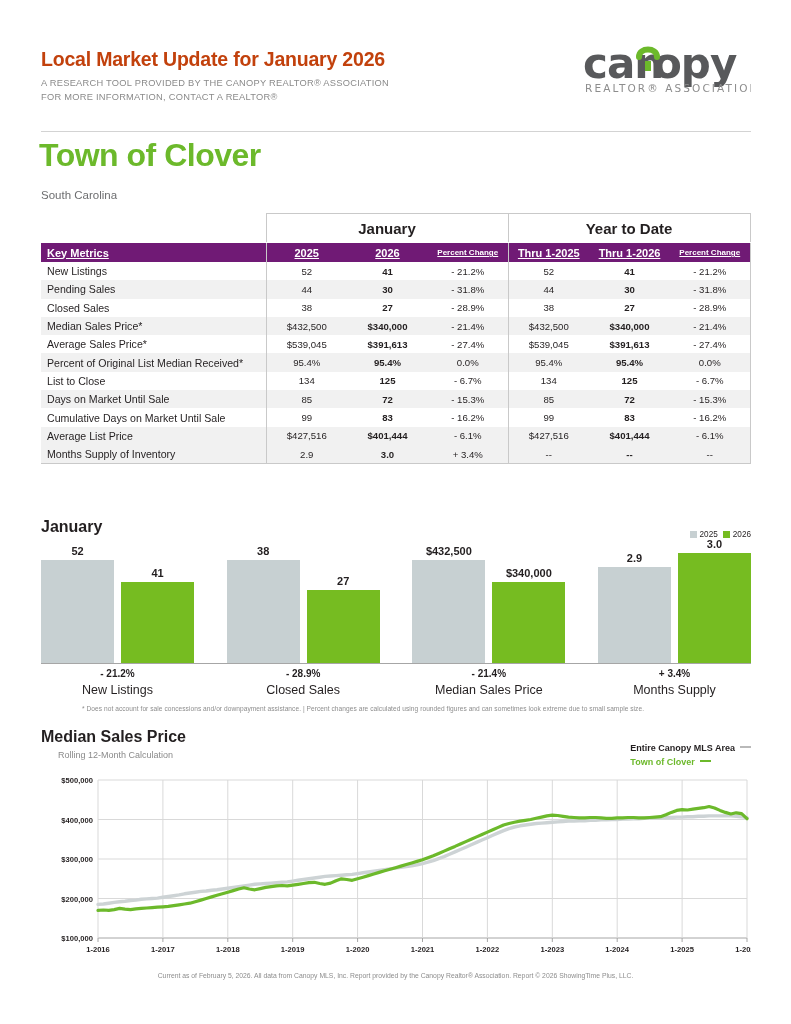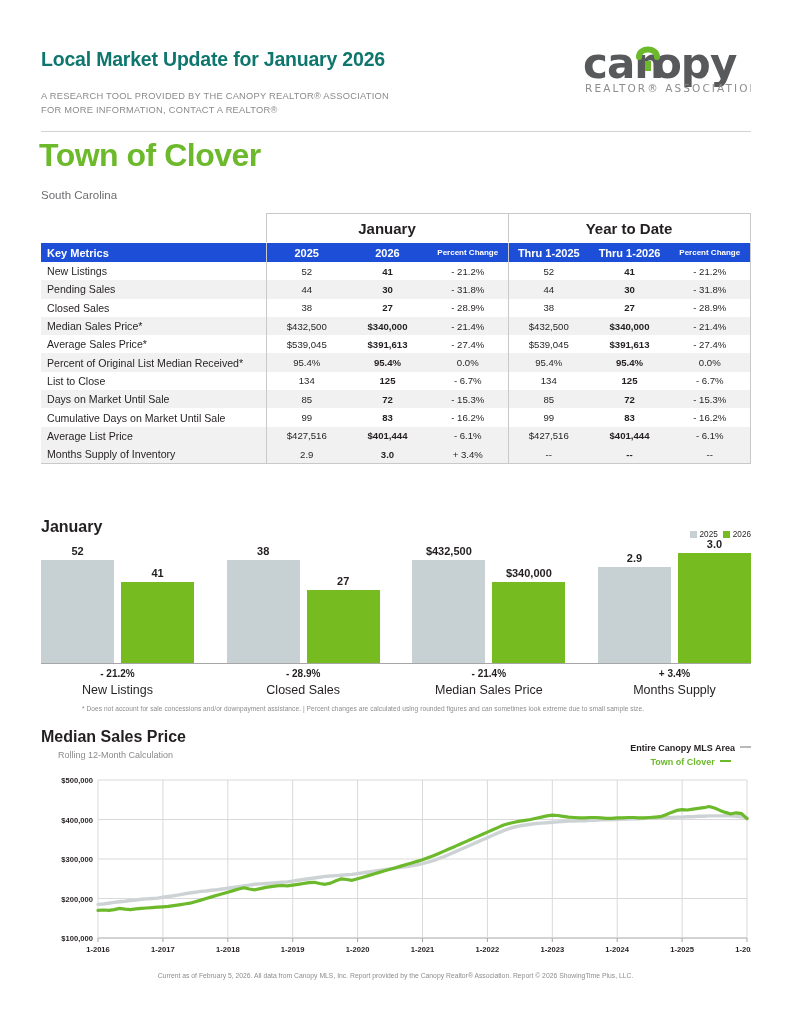--- a/index.html
+++ b/index.html
@@ -7,22 +7,22 @@
     width:791px;height:1024px;
     font-family:"Liberation Sans", sans-serif;
     color:#231f20;
     position:relative;
     overflow:hidden;
   }
   .page{position:relative;width:791px;height:1024px;padding:0;box-sizing:border-box;}
 
   
   .header{position:absolute;left:41px;top:48px;width:710px;}
-  .title-main{font-size:19.5px;font-weight:bold;letter-spacing:-0.2px;color:#0f766e;margin:0;line-height:1.15;}
-  .subtitle-lines{margin-top:20px;}
+  .title-main{font-size:19.5px;font-weight:bold;letter-spacing:-0.2px;color:#c2410c;margin:0;line-height:1.15;}
+  .subtitle-lines{margin-top:7px;}
   .subtitle-line{font-size:9.3px;color:#8a8a8a;letter-spacing:0.25px;line-height:1.45;white-space:nowrap;}
 
   
   .logo{position:absolute;right:0px;top:-8px;width:170px;height:62px;}
   .logo svg{display:block;}
 
   .hrule{position:absolute;left:41px;top:131px;width:710px;height:1px;background:#d3d3d3;}
 
   .city{position:absolute;left:39px;top:138px;font-size:32px;font-weight:bold;color:#6cb92b;letter-spacing:-0.5px;line-height:1.1;}
   .state{position:absolute;left:41px;top:189px;font-size:11.5px;color:#6d6e70;}
@@ -33,21 +33,21 @@
   table.mkt td,table.mkt th{padding:0;margin:0;}
   .col-metric{width:225px;}
   .col-v{width:81px;}
   .col-p{width:80px;}
 
   .grp-head td{height:28px;vertical-align:middle;text-align:center;font-size:15px;font-weight:bold;color:#231f20;border-bottom:1px solid #fff;}
   .grp-head td.blank{background:#fff;}
   .grp-jan{border-left:1px solid #c9c9c9;border-right:1px solid #c9c9c9;border-top:1px solid #c9c9c9;}
   .grp-ytd{border-left:1px solid #c9c9c9;border-right:1px solid #c9c9c9;border-top:1px solid #c9c9c9;}
 
-  .sub-head td{height:19px;background:#1d4ed8;color:#fff;vertical-align:middle;}
+  .sub-head td{height:19px;background:#701a75;color:#fff;vertical-align:middle;text-decoration:underline;}
   .sub-head td.metrics-head{text-align:left;padding-left:6px;font-size:11px;font-weight:bold;}
   .sub-head td.yr{text-align:center;font-size:11px;font-weight:bold;}
   .sub-head td.pc{text-align:center;font-size:8px;font-weight:bold;}
 
   tr.drow td{height:18.3px;vertical-align:middle;color:#231f20;}
   tr.drow td.metric{text-align:left;padding-left:6px;font-size:10.6px;white-space:nowrap;}
   tr.drow td.v25{text-align:center;font-size:9.6px;}
   tr.drow td.v26{text-align:center;font-size:9.6px;font-weight:bold;}
   tr.drow td.pch{text-align:center;font-size:9.6px;}
   tr.alt td{background:#f1f1f1;}
@@ -77,21 +77,21 @@
   .axisline{position:absolute;left:0;top:145px;width:710px;height:1px;background:#a6a6a6;}
   .glabels{position:absolute;left:0;top:150px;width:710px;height:42px;}
   .glab{position:absolute;text-align:center;}
   .glab .pc{font-size:10px;font-weight:bold;color:#231f20;line-height:1.25;}
   .glab .nm{font-size:12.5px;color:#231f20;line-height:1.5;white-space:nowrap;}
 
   
   .linesec{position:absolute;left:41px;top:728px;width:710px;height:240px;}
   .line-title{position:absolute;left:0;top:0;font-size:16px;font-weight:bold;color:#231f20;}
   .line-sub{position:absolute;left:17px;top:22px;font-size:9px;color:#8a8a8a;}
-  .line-legend{position:absolute;right:0;top:14px;text-align:center;}
+  .line-legend{position:absolute;right:0;top:14px;text-align:left;}
   .lrow{font-size:9px;font-weight:bold;line-height:1.55;white-space:nowrap;}
   .lrow .dash{display:inline-block;width:11px;height:2px;vertical-align:3px;margin-left:5px;}
   .lrow.a{color:#231f20;}
   .lrow.a .dash{background:#b9b9b9;}
   .lrow.b{color:#6cb92b;}
   .lrow.b .dash{background:#6cb92b;}
   .chartbox{position:absolute;left:0;top:46px;width:710px;height:190px;}
   .chartbox svg{display:block;}
 
   .footer{position:absolute;left:0;top:972px;width:791px;text-align:center;font-size:6.8px;color:#8d8d8d;}

